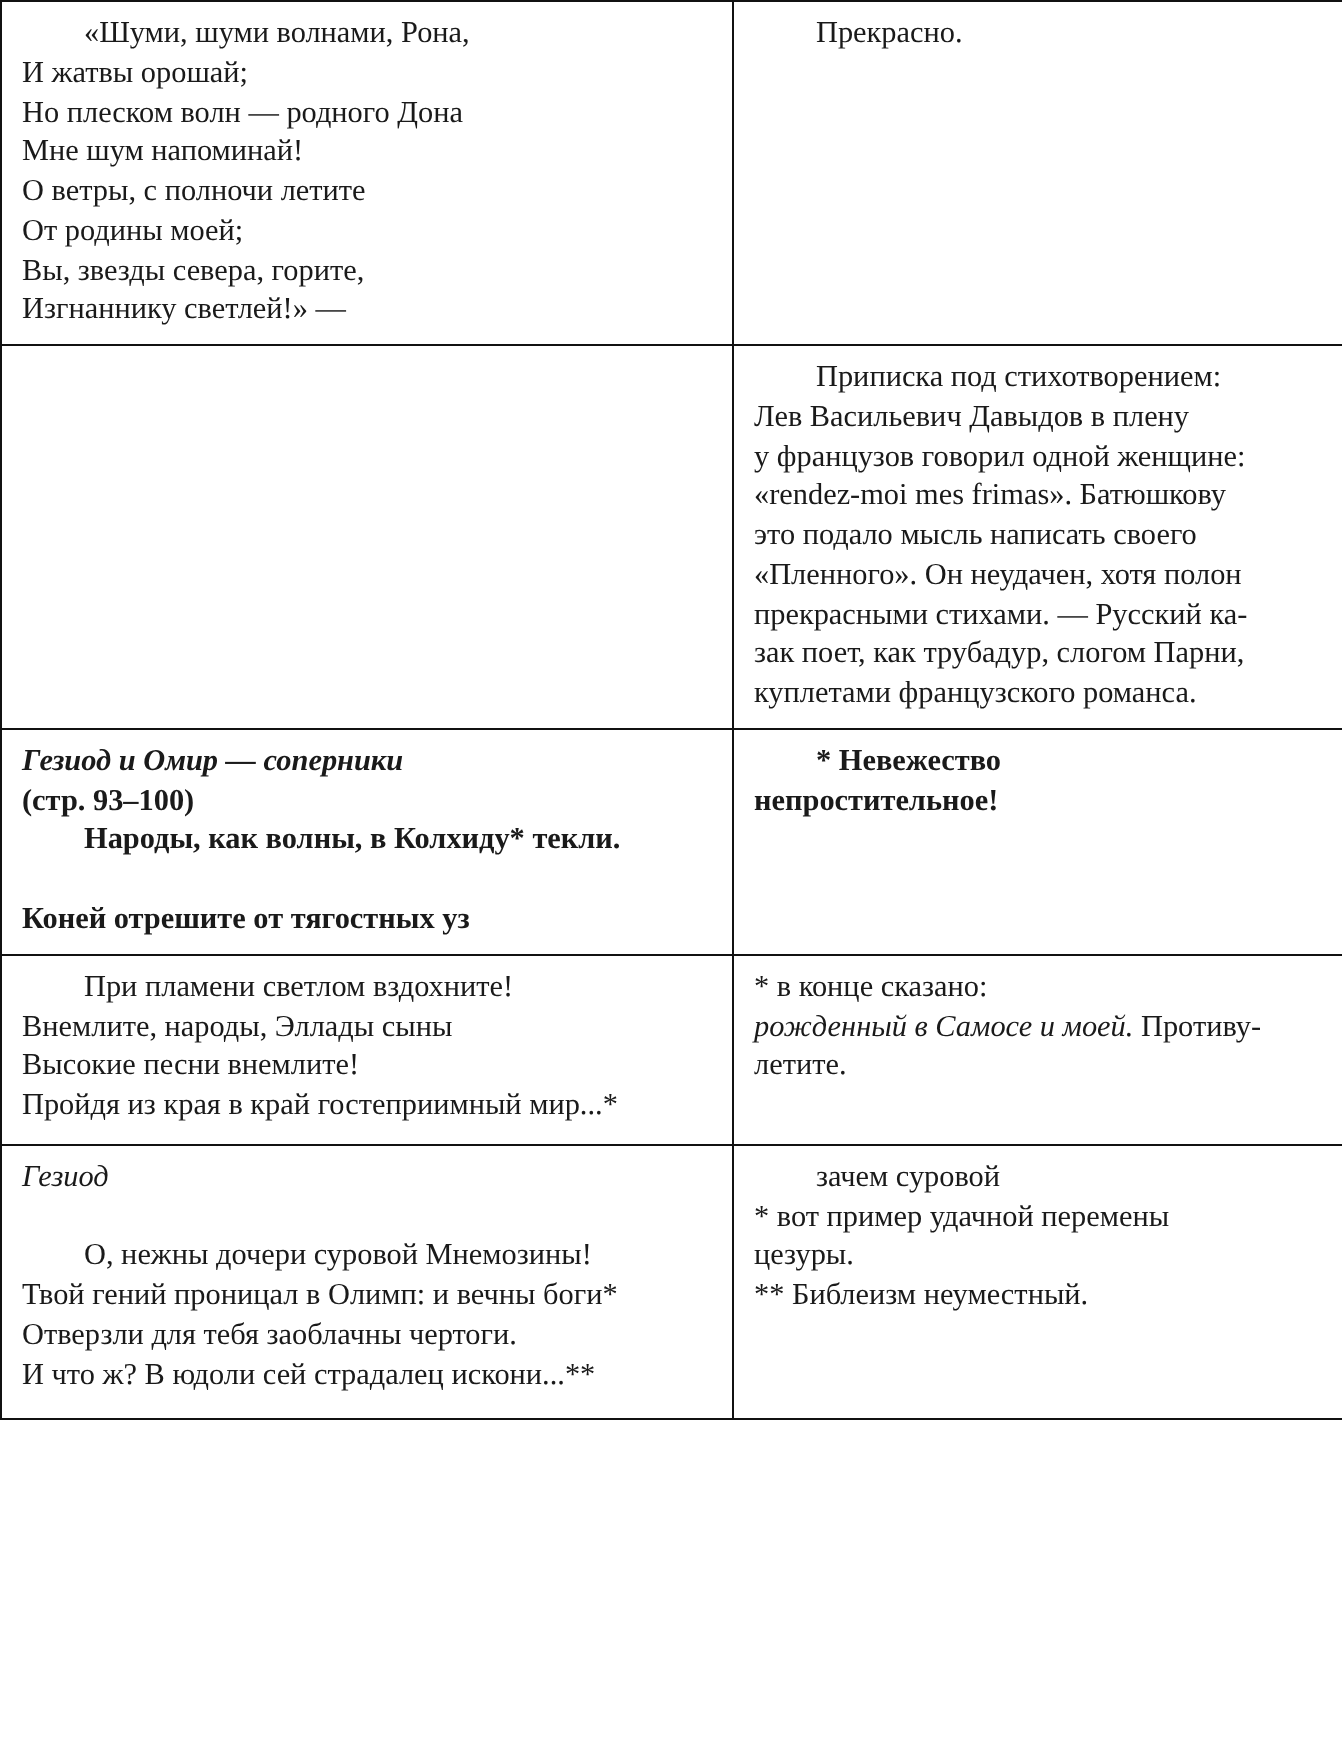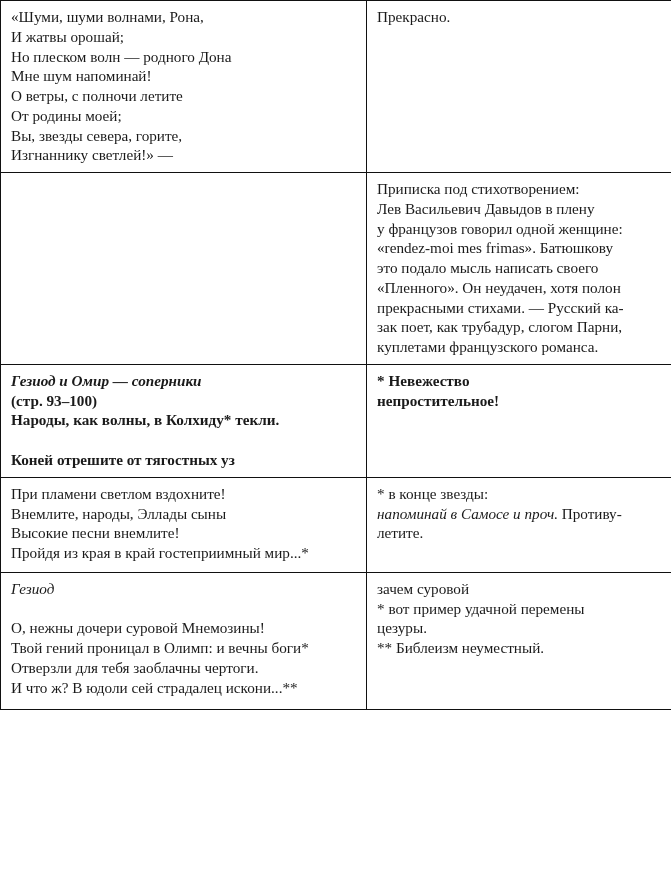--- a/index.html
+++ b/index.html
@@ -43,20 +43,21 @@
 
   
   table.anno-table tr:first-child td { border-top: 1px solid #111111; }
 
   td.note-cell {
     padding-left: 11px;
   }
 
   .lines {
     white-space: pre-line;
+    margin-left: 31px;
   }
 
   .verse-line {
     display: block;
     white-space: pre;
   }
 
   .blank-line {
     display: block;
     height: 1.30em;
@@ -142,22 +143,22 @@
 
 
       <tr class="r5">
         <td class="text-cell">
           <span class="lines">При пламени светлом вздохните!
 Внемлите, народы, Эллады сыны
 Высокие песни внемлите!
 Пройдя из края в край гостеприимный мир...*</span>
         </td>
         <td class="note-cell note-mid">
-          <span class="verse-line">* в конце звезды:</span>
-          <span class="verse-line"><span class="it">напоминай в Самосе и проч.</span><span> Противу-</span></span>
+          <span class="verse-line">* в конце сказано:</span>
+          <span class="verse-line"><span class="it">рожденный в Самосе и моей.</span><span> Противу-</span></span>
           <span class="verse-line">летите.</span>
         </td>
       </tr>
 
 
       <tr class="r7">
         <td class="text-cell">
           <span class="verse-line it">Гезиод</span>
           <span class="blank-line"></span>
           <span class="lines">О, нежны дочери суровой Мнемозины!

